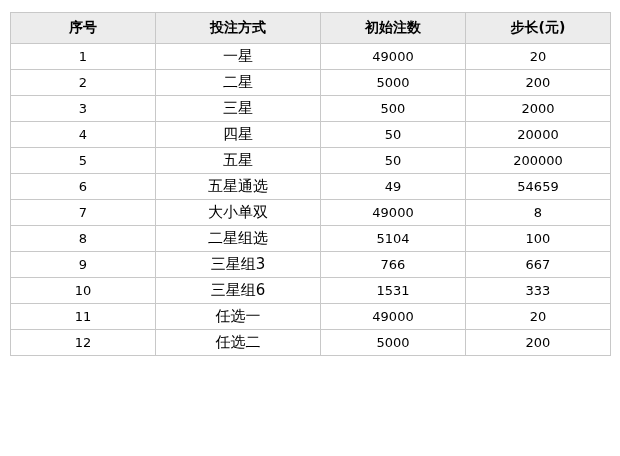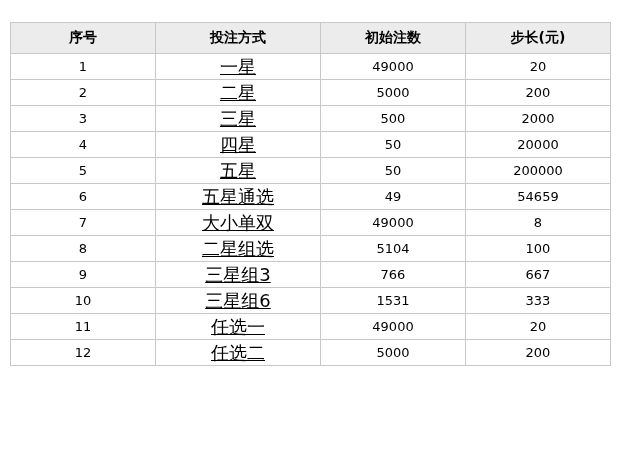--- a/index.html
+++ b/index.html
@@ -11,21 +11,21 @@
     width: 620px;
     height: 456px;
     font-family: "DejaVu Sans", "Liberation Sans", sans-serif;
     color: #000000;
     overflow: hidden;
   }
   #bet-table {
     border-collapse: collapse;
     table-layout: fixed;
     width: 600px;
-    margin: 22px 0 0 10px;
+    margin: 12px 0 0 10px;
   }
   #bet-table col.c0 { width: 145px; }
   #bet-table col.c1 { width: 165px; }
   #bet-table col.c2 { width: 145px; }
   #bet-table col.c3 { width: 145px; }
   #bet-table th,
   #bet-table td {
     border: 1px solid #c8c8c8;
     text-align: center;
     vertical-align: middle;
@@ -42,22 +42,21 @@
   #bet-table tbody td {
     height: 25px;
     background: #ffffff;
     font-size: 13px;
     color: #000000;
   }
   #bet-table tbody td.col-seq {
     font-size: 13px;
   }
   #bet-table tbody td.col-name {
-    font-size: 18px;
-    text-decoration: underline;
+    font-size: 15px;
   }
 </style>
 </head>
 <body>
 
 <table id="bet-table">
   <colgroup>
     <col class="c0">
       <col class="c1">
       <col class="c2">

